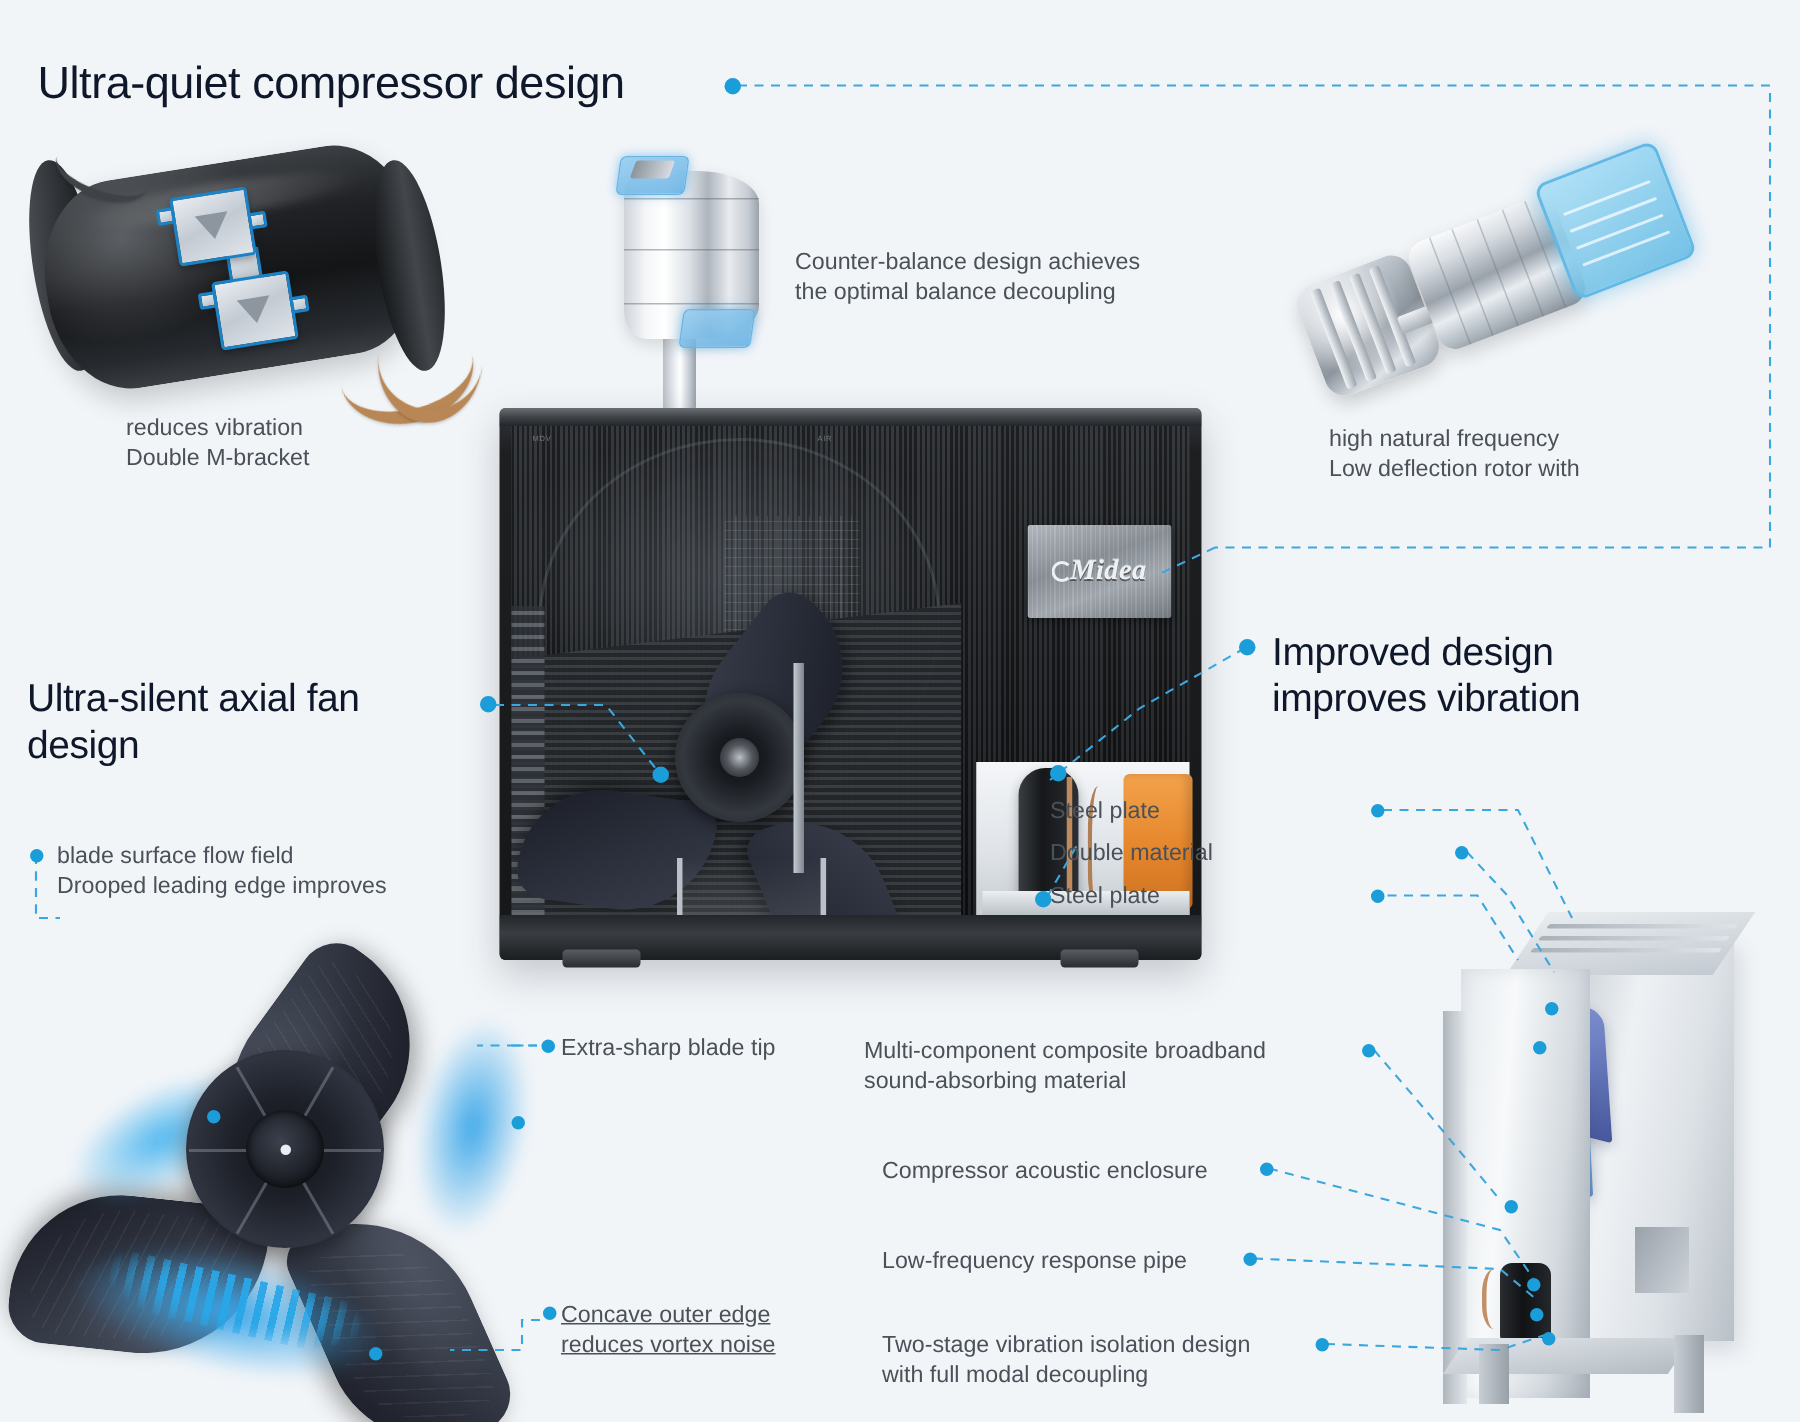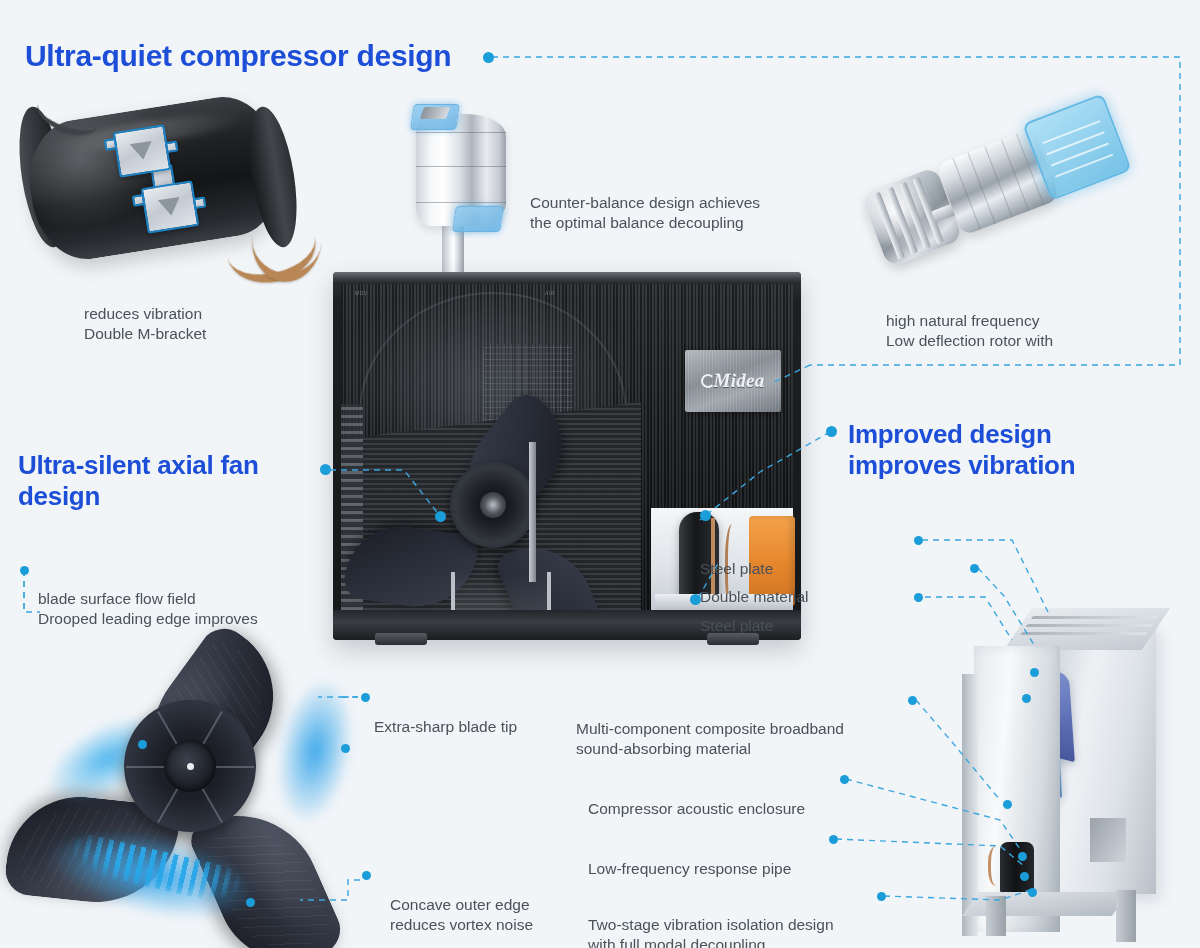--- a/index.html
+++ b/index.html
@@ -13,28 +13,27 @@
     color:#3a4046;
   }
   #stage { position:absolute; inset:0; width:1200px; height:948px; }
 
   
   .lines { position:absolute; inset:0; width:1200px; height:948px; pointer-events:none; z-index:6; }
 
   
   .heading {
     position:absolute; z-index:9;
-    font-weight:bold; color:#1d4ed8;
+    font-weight:normal; color:#0f172a;
     letter-spacing:-0.3px; line-height:1.18;
   }
   .caption {
     position:absolute; z-index:9;
     color:#4a5159; line-height:1.32;
     font-size:15.5px;
-    margin-top:28px;
   }
   .caption.r { }
   .dot {
     position:absolute; z-index:10;
     width:11px; height:11px; border-radius:50%;
     background:#1b9dd9;
   }
   .dot.sm { width:9px; height:9px; }
 
   
@@ -703,21 +702,21 @@
   <span class="dot sm" style="left:20px; top:566px;"></span>
   <div class="caption" style="left:38px; top:561px; width:290px;">
     <div>blade surface flow field</div>
     <div>Drooped leading edge improves</div>
   </div>
 
   <span class="dot sm" style="left:361px; top:693px;"></span>
   <div class="caption" style="left:374px; top:689px; width:190px;">Extra-sharp blade tip</div>
 
   <span class="dot sm" style="left:362px; top:871px;"></span>
-  <div class="caption" style="left:390px; top:867px; width:180px;">
+  <div class="caption" style="left:374px; top:867px; width:180px;text-decoration:underline;">
     <div>Concave outer edge</div>
     <div>reduces vortex noise</div>
   </div>
 
   <div class="caption r" style="left:700px; top:531px; width:206px;">Steel plate</div>
   <span class="dot sm" style="left:914px; top:536px;"></span>
 
   <div class="caption r" style="left:700px; top:559px; width:262px;">Double material</div>
   <span class="dot sm" style="left:970px; top:564px;"></span>
 

